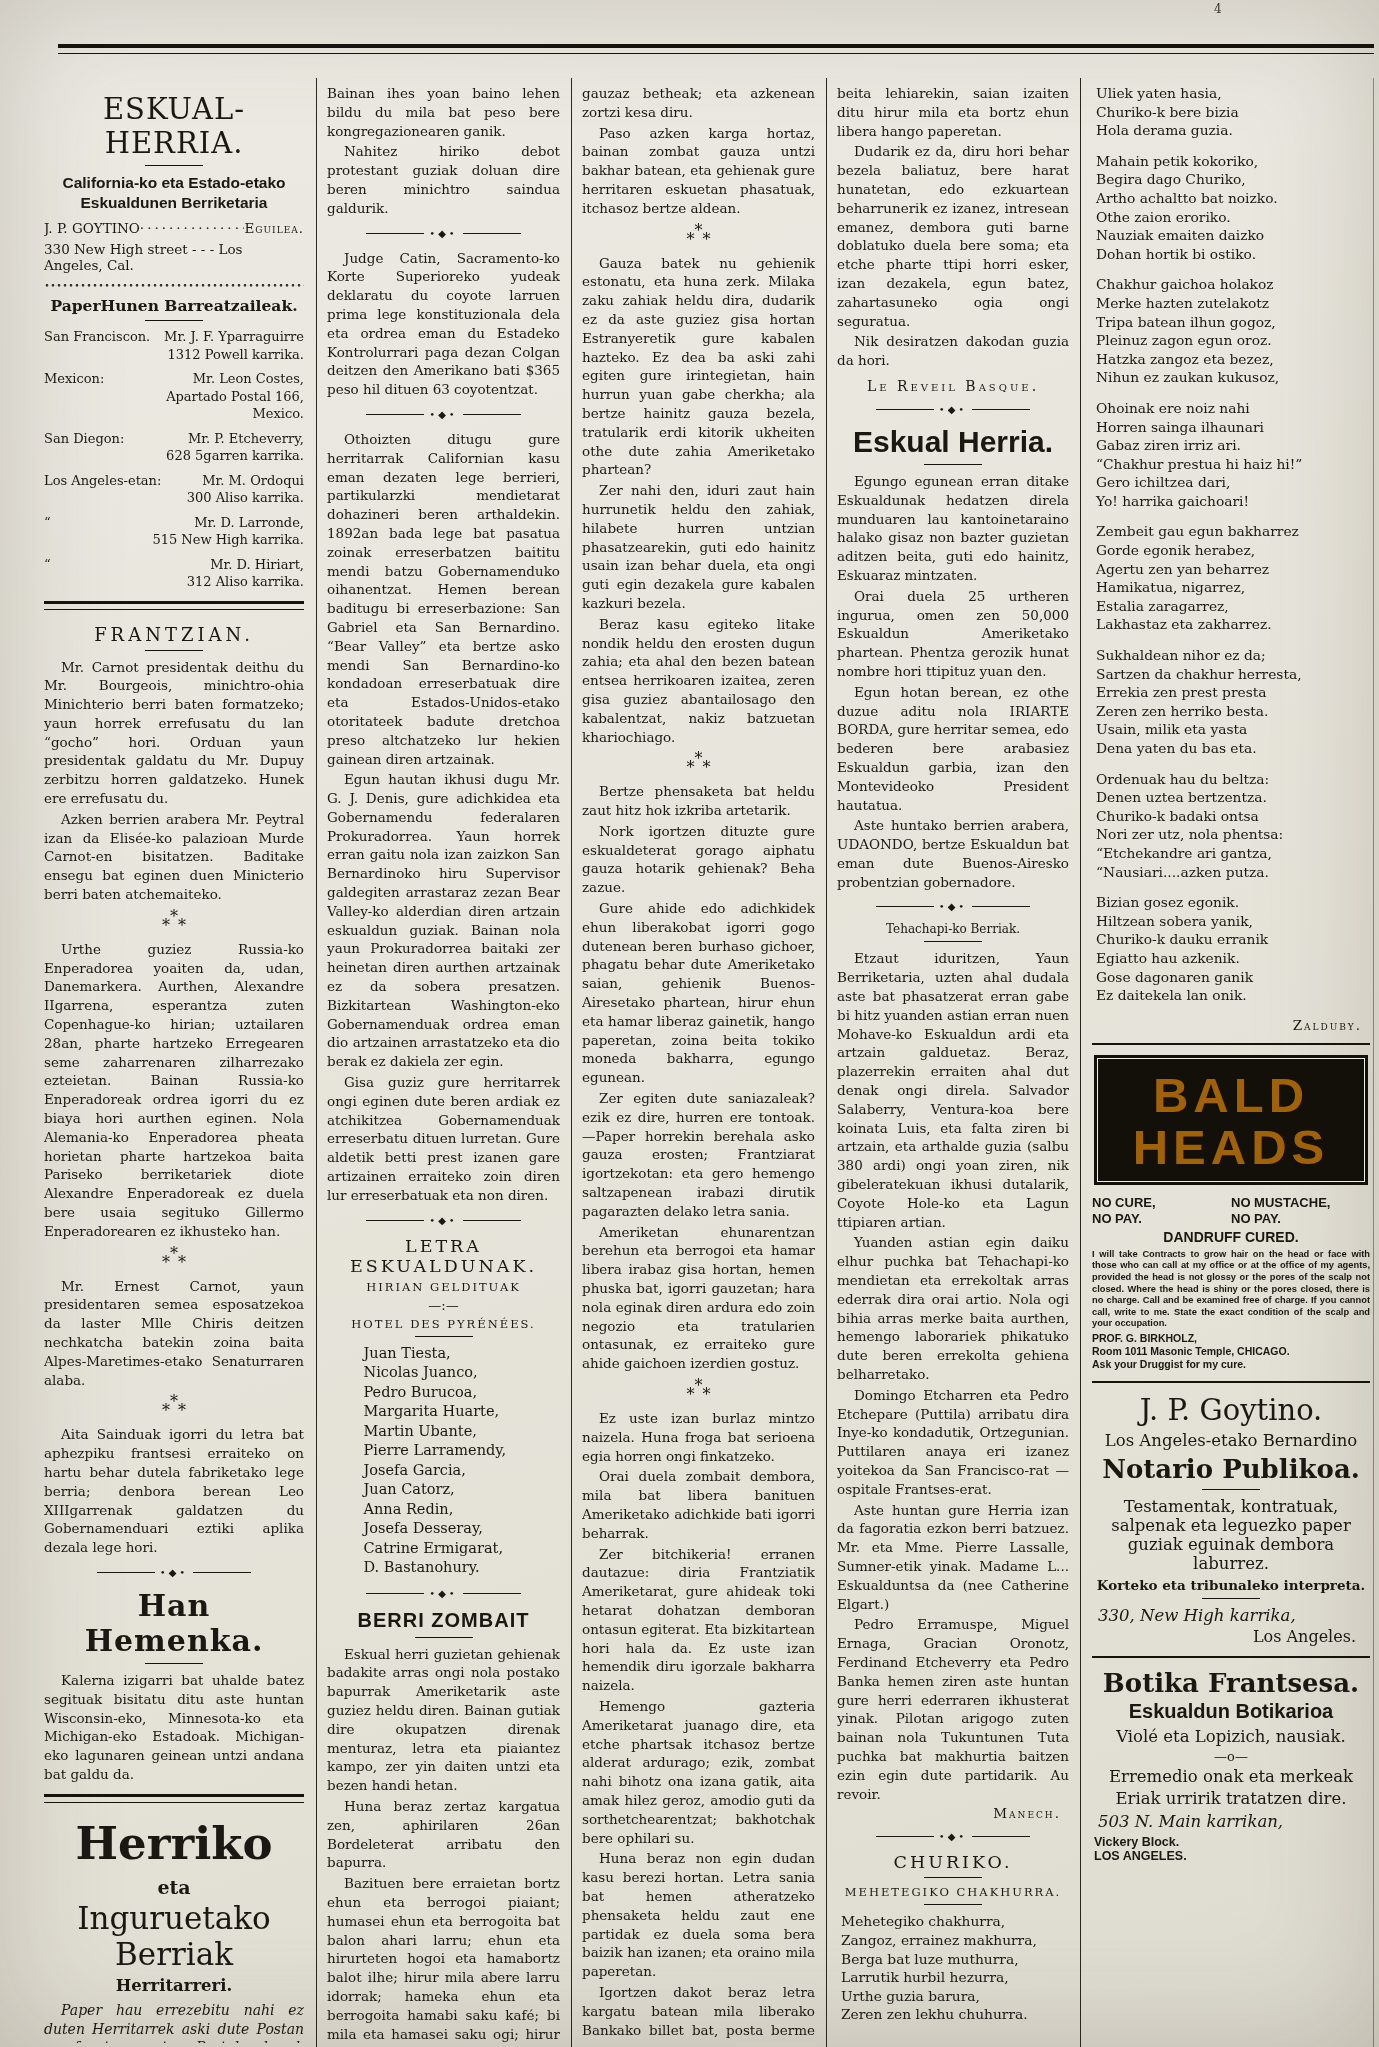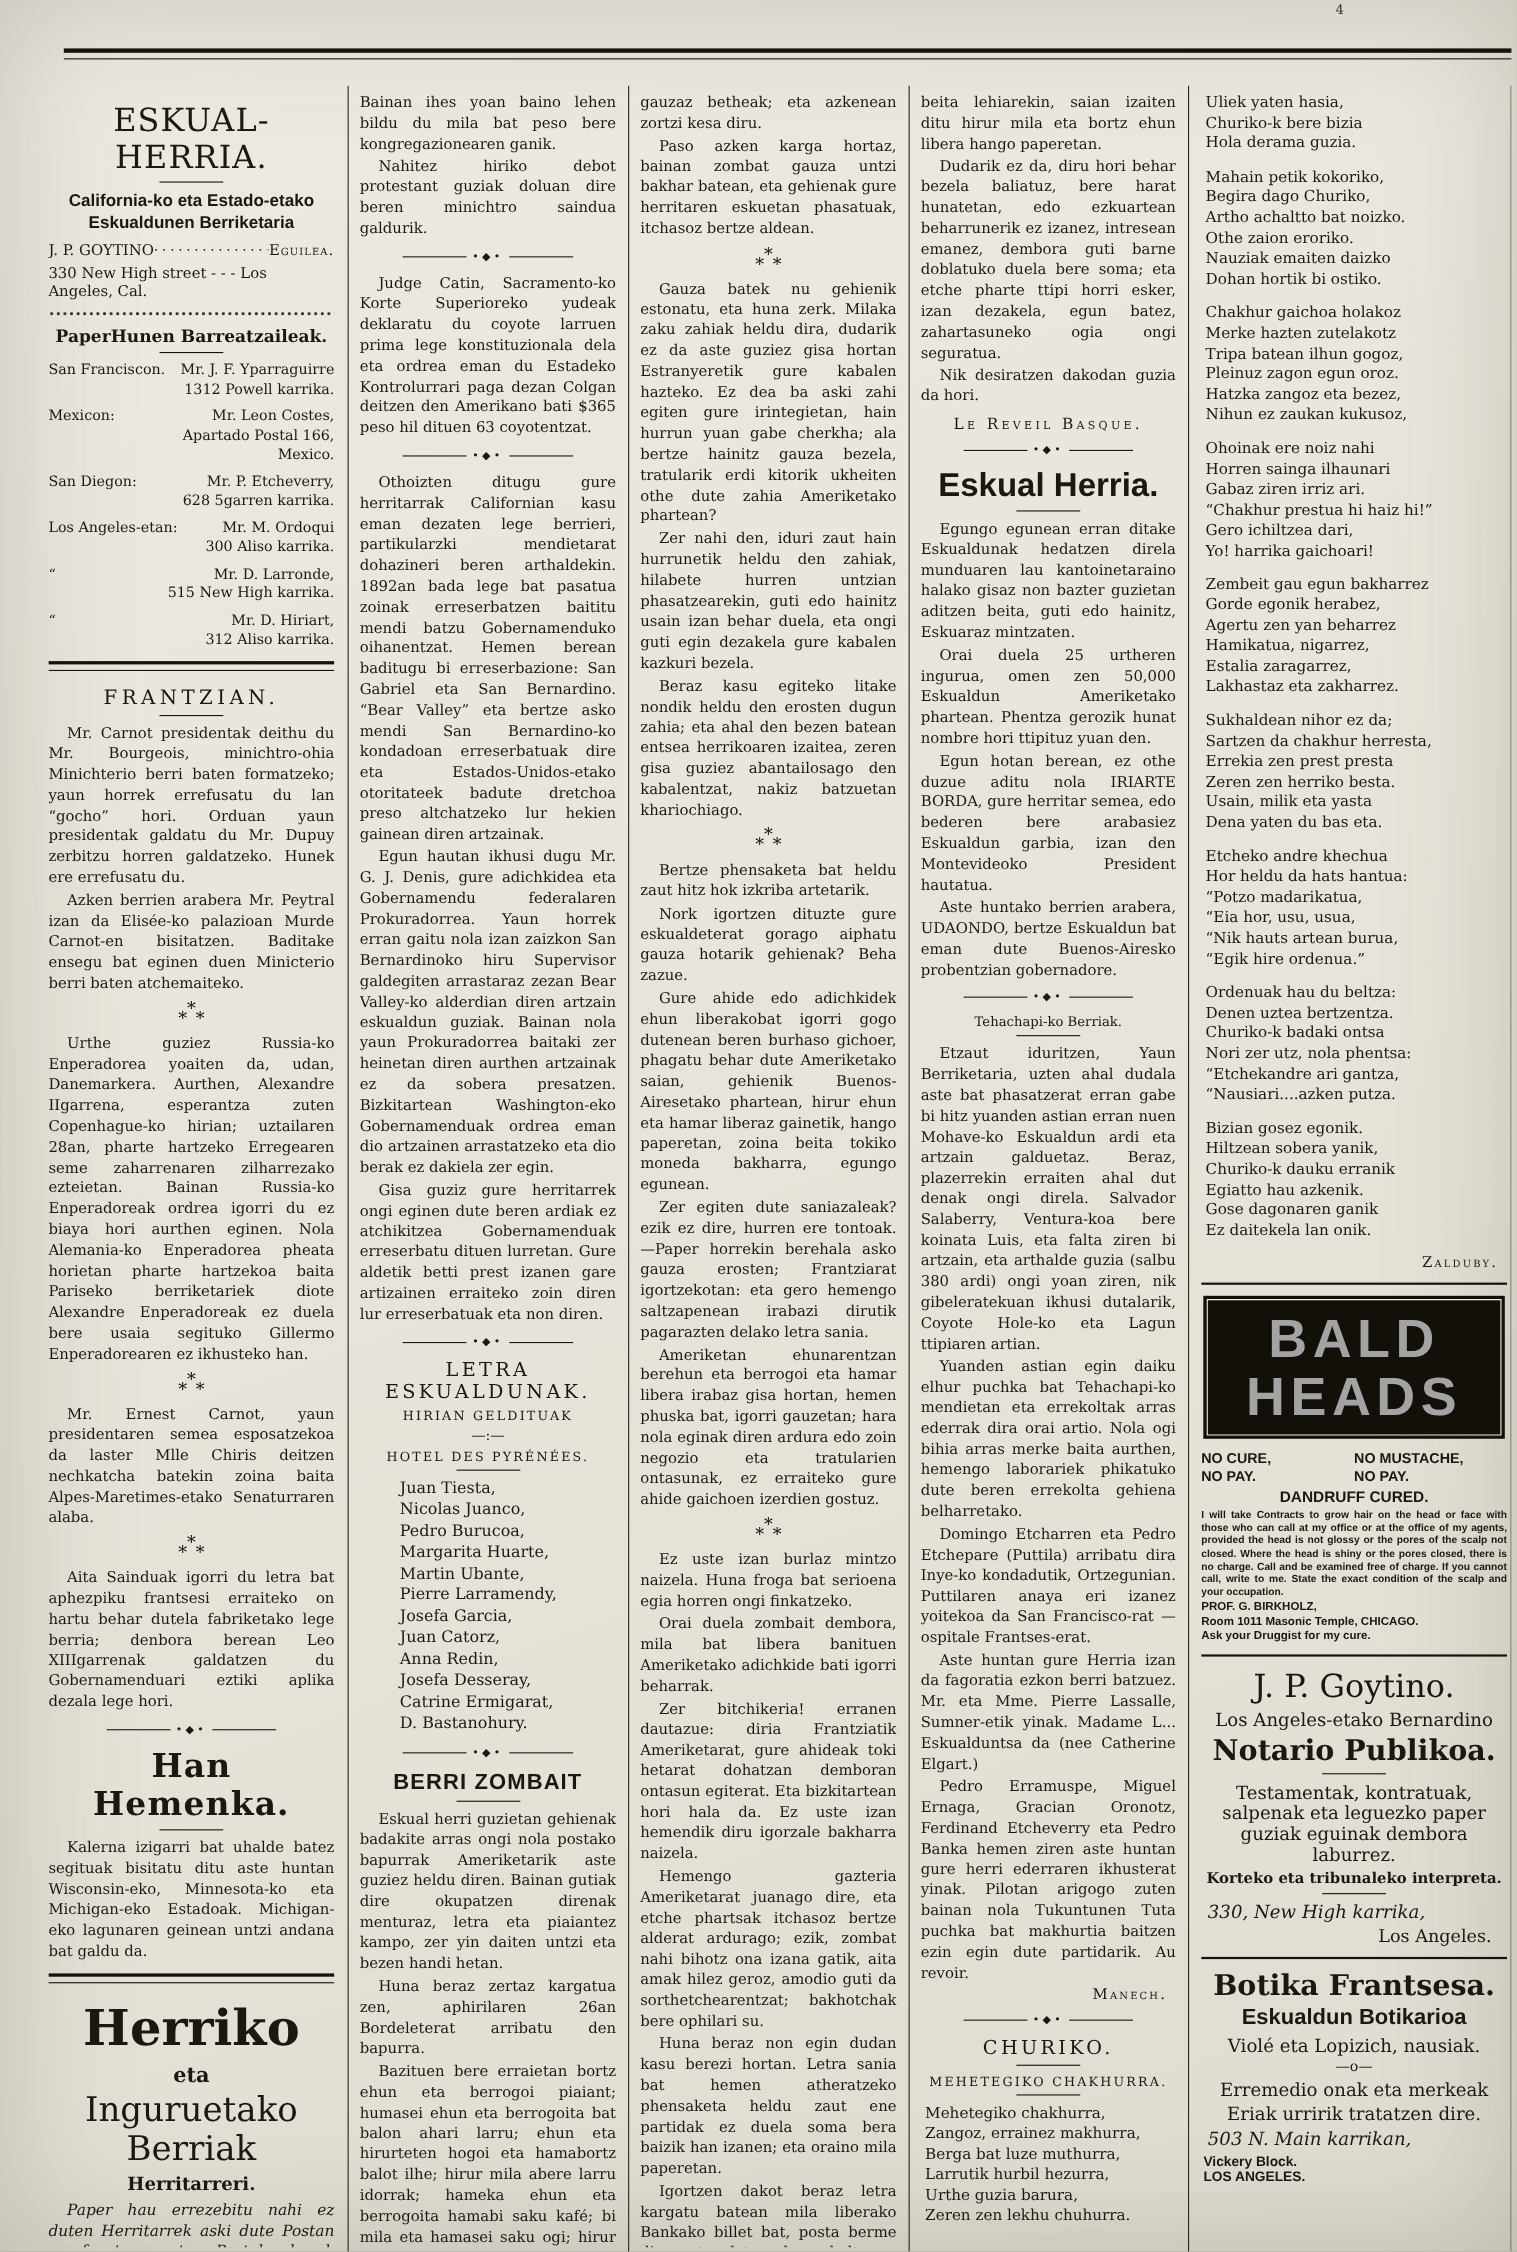--- a/index.html
+++ b/index.html
@@ -48,21 +48,21 @@
   .sans-head-lg{font-family:"Liberation Sans",sans-serif;font-weight:bold;font-size:30px;text-align:center;margin:6px 0 2px;}
   .sans-head{font-family:"Liberation Sans",sans-serif;font-weight:bold;font-size:20px;text-align:center;letter-spacing:1px;margin:8px 0 2px;}
   .spaced-head{text-align:center;font-size:17.5px;letter-spacing:3px;margin:8px 0 4px;}
   .sc-line{text-align:center;font-size:11.5px;letter-spacing:2px;margin:4px 0;}
   .colon-orn{text-align:center;font-size:13px;margin:2px 0;}
   .names{font-size:14.5px;line-height:19.5px;width:160px;margin:4px auto 2px;}
   .stanza{font-size:13.8px;line-height:18.6px;margin:0 0 12px 4px;}
   .sig{text-align:right;font-variant:small-caps;letter-spacing:2px;font-size:13.5px;margin:2px 8px 6px 0;}
   .sc-center{text-align:center;font-variant:small-caps;letter-spacing:3px;font-size:14px;margin:8px 0;}
   
-  .blackbox{background:#121008;color:#a3a3a3;text-align:center;padding:14px 4px 12px;margin:8px 2px 10px;
+  .blackbox{background:#121008;color:#a16207;text-align:center;padding:14px 4px 12px;margin:8px 2px 10px;
     font-family:"Liberation Sans",sans-serif;font-weight:900;box-shadow:inset 0 0 0 3px #121008,inset 0 0 0 4px #efece2;}
   .bb-line{font-size:49px;line-height:52px;letter-spacing:5px;}
   .adpair{display:flex;font-family:"Liberation Sans",sans-serif;font-weight:bold;font-size:13px;line-height:16px;margin:2px 0;}
   .adpair>div{flex:1;}
   .bold-center{font-family:"Liberation Sans",sans-serif;font-weight:bold;font-size:14px;text-align:center;margin:2px 0 4px;}
   .fine{font-family:"Liberation Sans",sans-serif;font-weight:bold;font-size:9.3px;line-height:11.6px;text-align:justify;margin:2px 0;}
   .fine-line{font-family:"Liberation Sans",sans-serif;font-weight:bold;font-size:10.5px;text-align:left;line-height:13px;}
   .ad-title{font-size:29px;text-align:center;margin:10px 0 4px;}
   .ad-line{font-size:16.5px;text-align:center;margin:3px 0;}
   .ad-title-b{font-size:26px;font-weight:bold;text-align:center;margin:4px 0 2px;}
@@ -349,28 +349,20 @@
       </div>
       <div class="stanza">
         <div>Sukhaldean nihor ez da;</div>
         <div>Sartzen da chakhur herresta,</div>
         <div>Errekia zen prest presta</div>
         <div>Zeren zen herriko besta.</div>
         <div>Usain, milik eta yasta</div>
         <div>Dena yaten du bas eta.</div>
       </div>
       <div class="stanza">
-        <div>Etcheko andre khechua</div>
-        <div>Hor heldu da hats hantua:</div>
-        <div>“Potzo madarikatua,</div>
-        <div>“Eia hor, usu, usua,</div>
-        <div>“Nik hauts artean burua,</div>
-        <div>“Egik hire ordenua.”</div>
-      </div>
-      <div class="stanza">
         <div>Ordenuak hau du beltza:</div>
         <div>Denen uztea bertzentza.</div>
         <div>Churiko-k badaki ontsa</div>
         <div>Nori zer utz, nola phentsa:</div>
         <div>“Etchekandre ari gantza,</div>
         <div>“Nausiari....azken putza.</div>
       </div>
       <div class="stanza">
         <div>Bizian gosez egonik.</div>
         <div>Hiltzean sobera yanik,</div>

